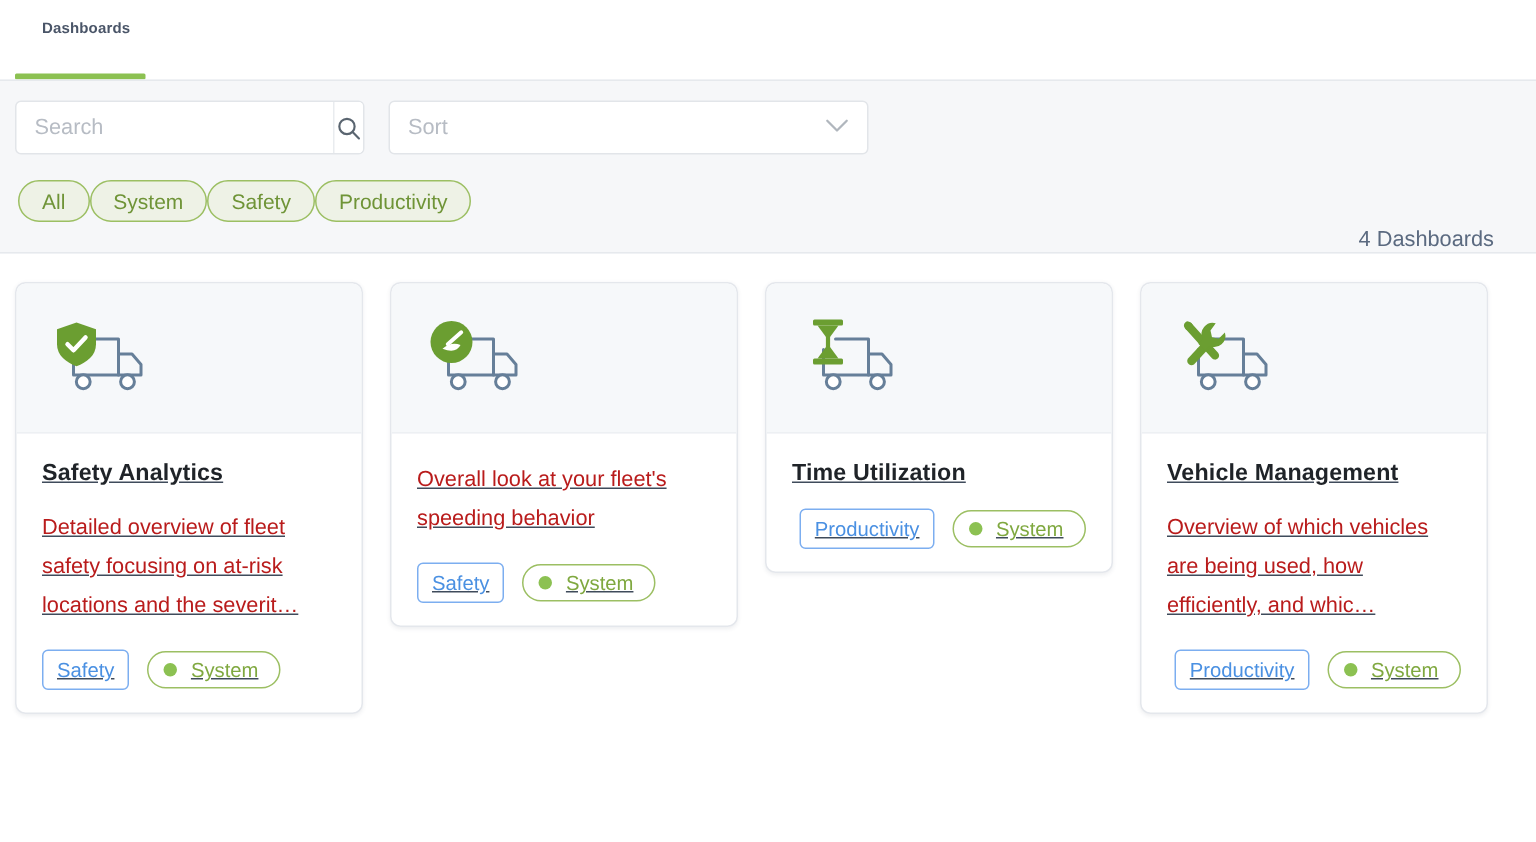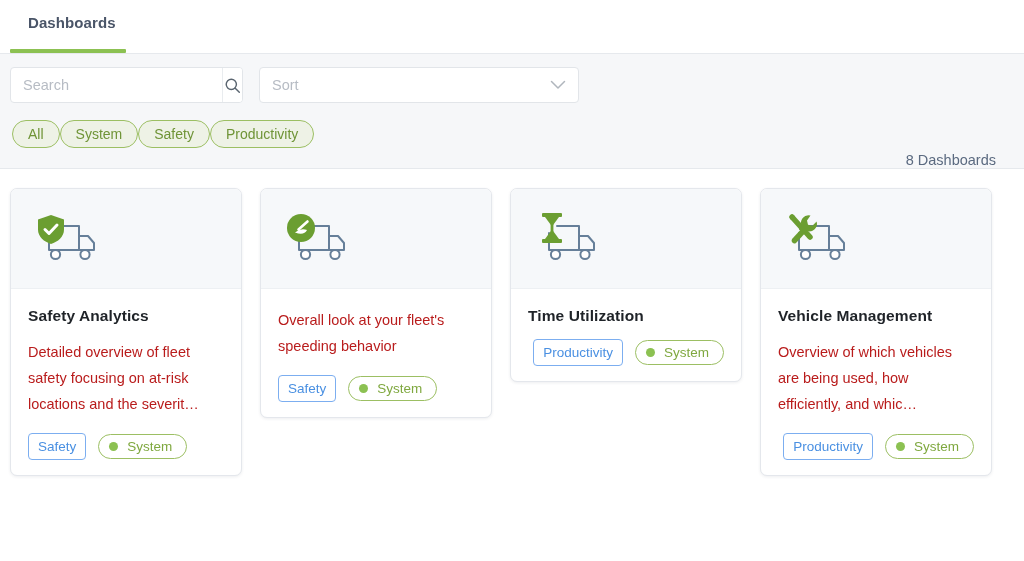--- a/index.html
+++ b/index.html
@@ -26,21 +26,21 @@
     padding-left: 0;
     position: relative;
   }
   .tab {
     padding: 14px 20px 0 28px;
     height: 53px;
     position: relative;
     cursor: pointer;
   }
   .tab-label {
-    font-size: 15px;
+    font-size: 10px;
     font-weight: 700;
     color: #4a5568;
     letter-spacing: .1px;
     white-space: nowrap;
   }
   .tab-underline {
     position: absolute;
     left: 10px;
     right: 10px;
     bottom: 0;
@@ -183,20 +183,21 @@
     align-items: center;
     padding-left: 22px;
   }
   .card-icon { width: 70px; height: 60px; display:block; }
 
   .card-body {
     padding: 18px 17px 15px 17px;
     display: flex;
     flex-direction: column;
     flex: 1;
+    text-decoration: underline;
   }
 
   .card-title {
     font-size: 15.5px;
     font-weight: 700;
     color: #1f2328;
     margin-bottom: 14px;
     letter-spacing: .1px;
   }
 
@@ -273,21 +274,21 @@
     <div class="sort-wrap">
       <span class="sort-placeholder">Sort</span>
       <span class="chev">
         <svg width="16" height="10" viewBox="0 0 16 10" fill="none" aria-hidden="true">
           <path d="M1.5 1.5L8 8L14.5 1.5" stroke="#b0b6bd" stroke-width="1.5" stroke-linecap="round" stroke-linejoin="round"></path>
         </svg>
       </span>
     </div>
   </div>
 
-  <div class="count-label">8 Dashboards</div>
+  <div class="count-label">4 Dashboards</div>
 
   <div class="chips">
     <div class="chip">All</div>
     <div class="chip">System</div>
     <div class="chip">Safety</div>
     <div class="chip">Productivity</div>
   </div>
 </div>
 
 <div class="grid">

